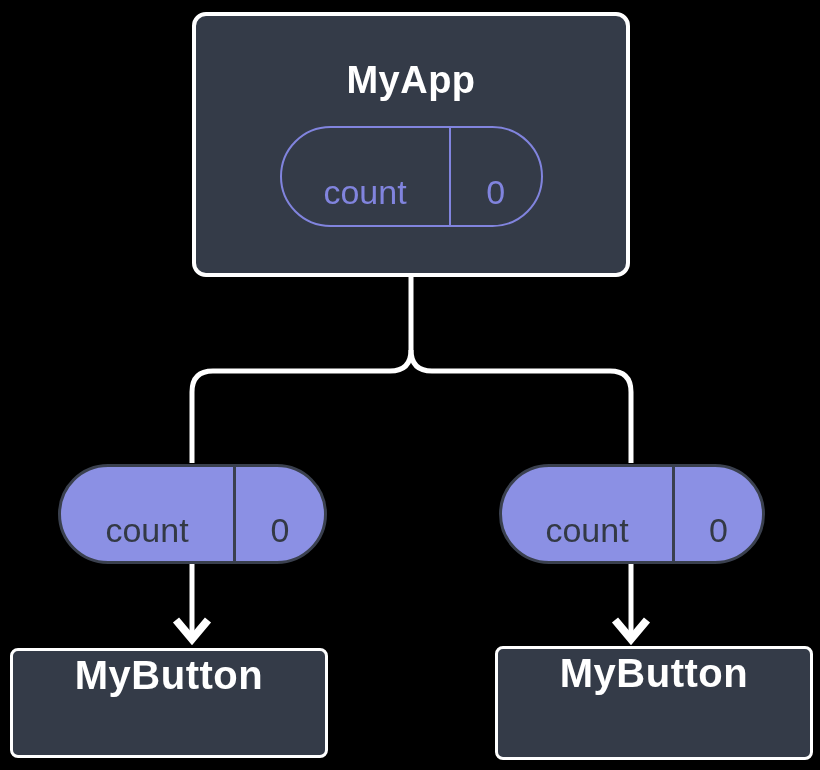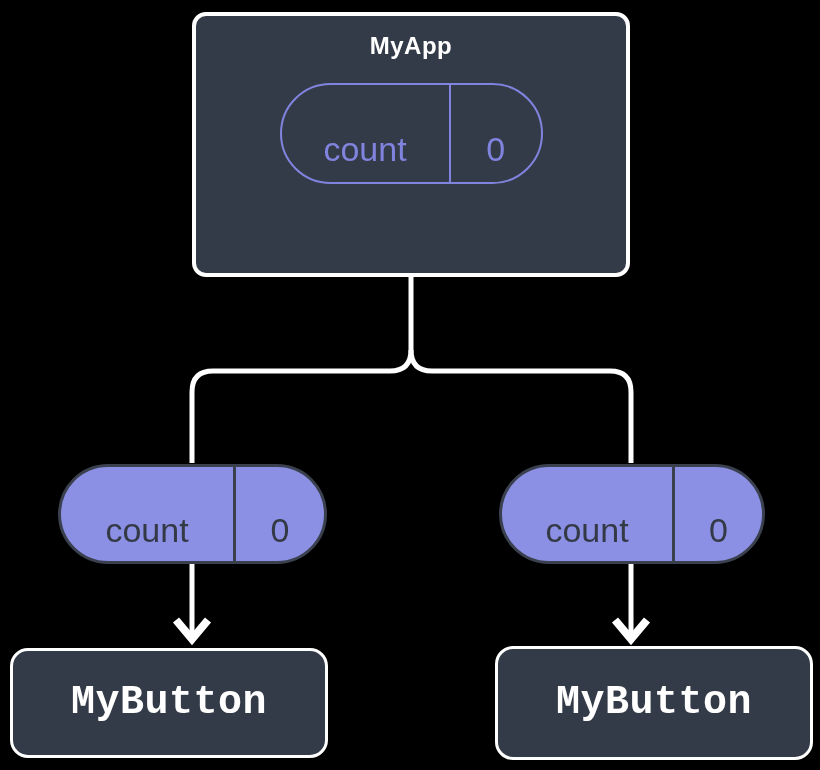--- a/index.html
+++ b/index.html
@@ -38,31 +38,29 @@
     display: flex;
     flex-direction: column;
     align-items: center;
   }
   .node-root {
     left: 192px; top: 12px;
     width: 438px; height: 265px;
   }
   .node-title {
     color: var(--title-text);
-    font-size: 24px;
+    font-size: 38px;
     font-weight: bold;
     letter-spacing: 0.5px;
-    margin-top: 16px;
+    margin-top: 42px;
     line-height: 1.2;
   }
   .node-leaf {
     border-width: 3px;
-    border-radius: 18px;
-    justify-content: center;
-    font-family: Liberation Mono, monospace;
+    border-radius: 8px;
   }
   .node-leaf .node-title { margin-top: 0; font-size: 40px; }
   .node-leaf-left  { left: 10px;  top: 648px; width: 318px; height: 110px; }
   .node-leaf-right { left: 495px; top: 646px; width: 318px; height: 114px; }
 
   .pill {
     display: flex;
     align-items: stretch;
     border-radius: 999px;
     overflow: hidden;

